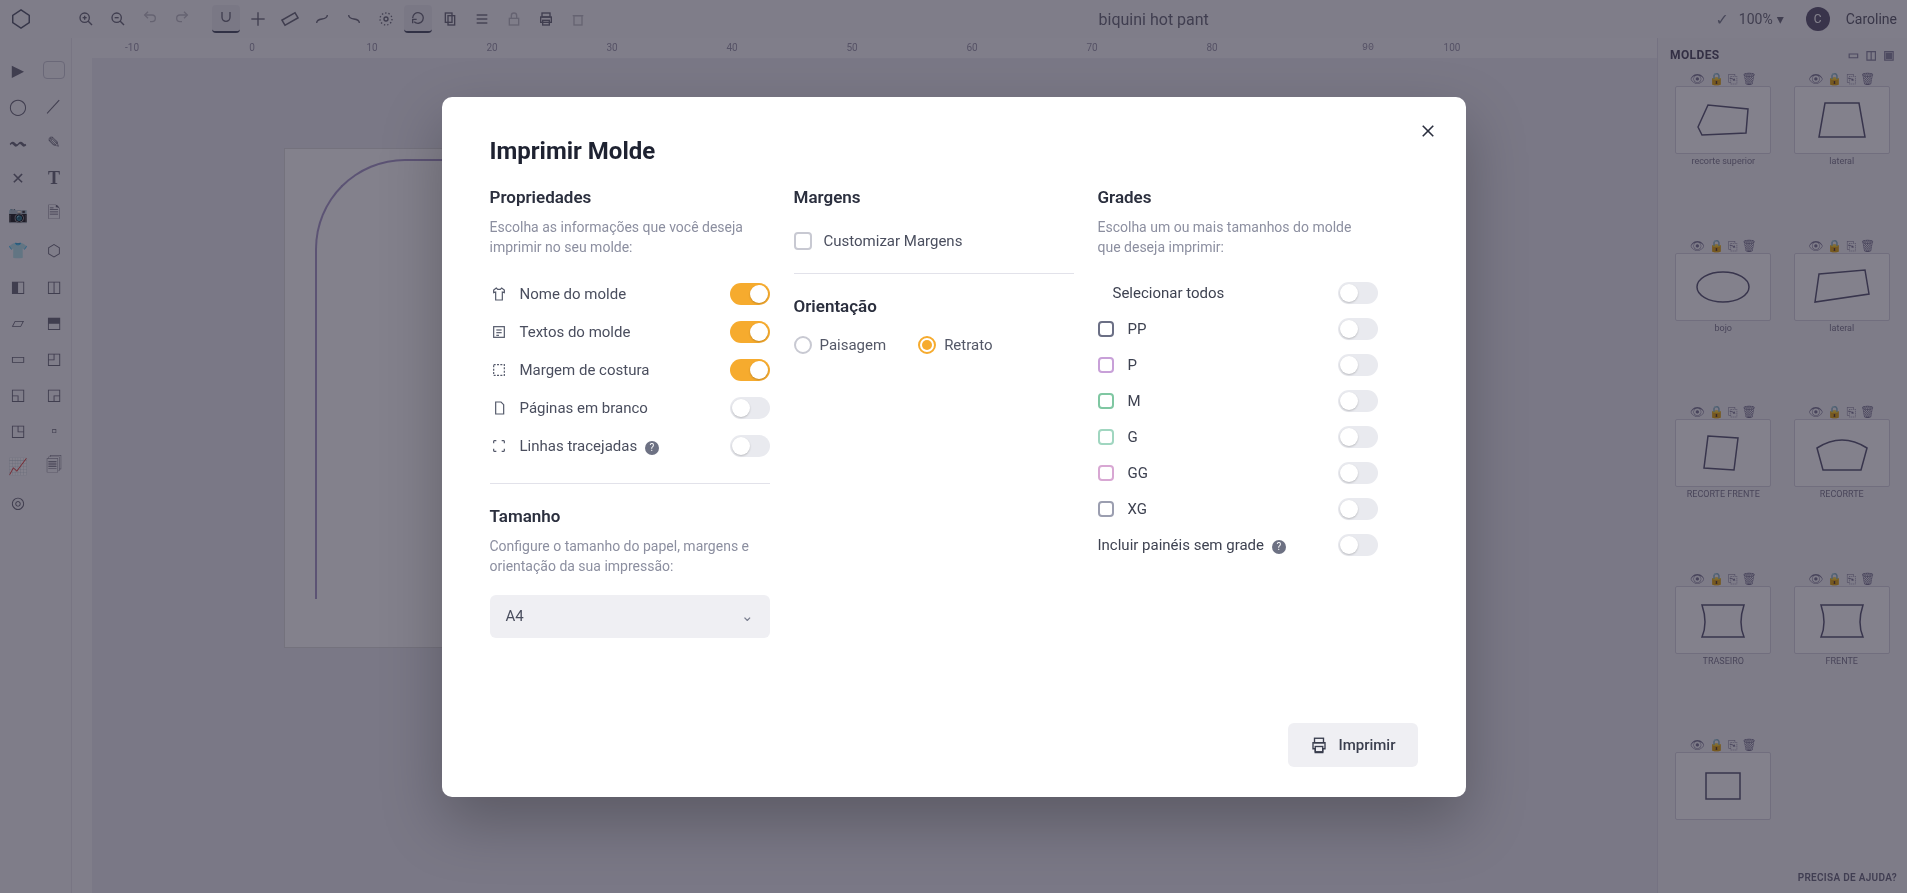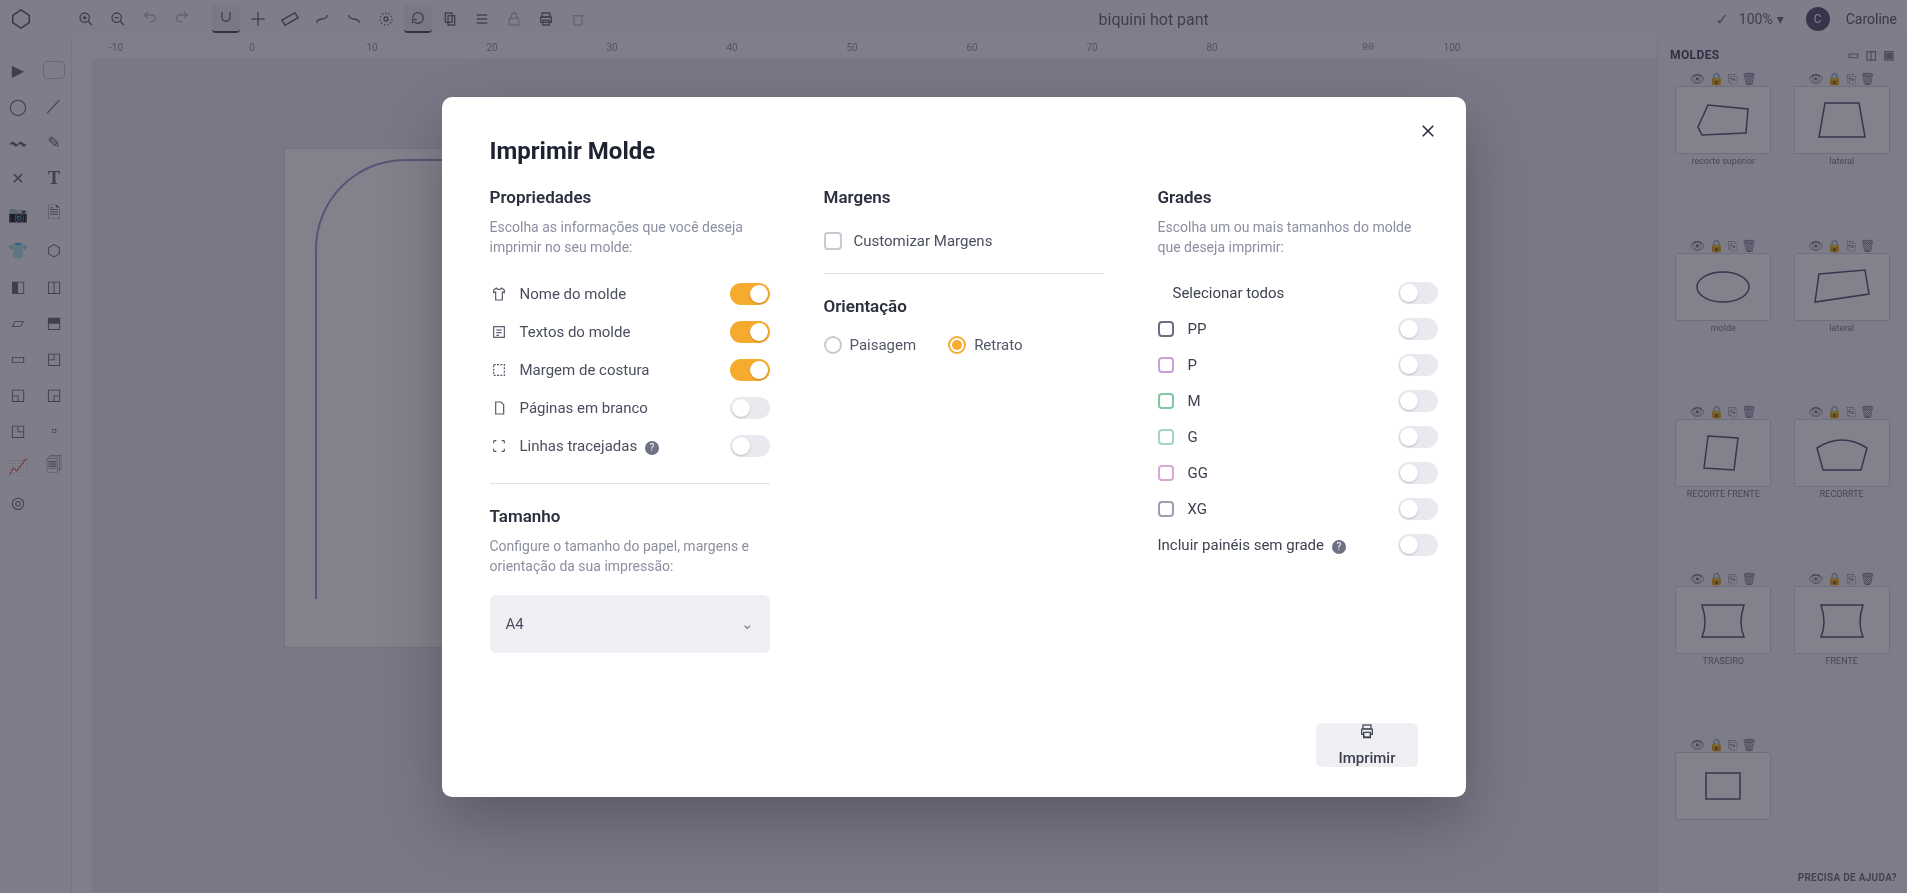--- a/index.html
+++ b/index.html
@@ -56,56 +56,56 @@
 .thumbcanvas{width:96px;height:68px;background:#fff;border:1px solid #d7d5e0;border-radius:2px;display:flex;align-items:center;justify-content:center;}
 .thumbcanvas svg{width:70px;height:46px;}
 .thumblabel{font-size:9px;color:#7e7b8e;margin-top:2px;text-align:center;max-width:100px;overflow:hidden;text-overflow:ellipsis;white-space:nowrap;}
 .help{position:absolute;right:10px;bottom:10px;font-size:10px;color:#6c6a7e;font-weight:600;letter-spacing:.3px;}
 
 
 .overlay{position:absolute;inset:0;background:var(--bg-overlay);}
 .modal{position:absolute;left:50%;top:50%;transform:translate(-50%,-50%);width:1024px;height:700px;background:var(--bg-modal);border-radius:10px;box-shadow:0 25px 60px rgba(0,0,0,.25);padding:40px 48px 36px;}
 .modal .close{position:absolute;top:20px;right:24px;width:28px;height:28px;display:flex;align-items:center;justify-content:center;color:#2a2e3e;cursor:pointer;font-size:20px;}
 .modal h1{margin:0 0 22px;font-size:24px;font-weight:700;color:#1e2231;}
-.cols{display:grid;grid-template-columns:280px 280px 280px;gap:54px;}
+.cols{display:grid;grid-template-columns:280px 280px 280px;gap:24px;}
 
 .sect-title{font-size:17px;font-weight:600;color:#2b2f3e;margin:0 0 10px;}
 .sect-sub{font-size:14px;color:var(--text-light);margin:0 0 18px;line-height:1.45;}
 
 .proprow{display:flex;align-items:center;gap:12px;height:38px;}
 .proprow .label{flex:1;font-size:15px;color:#4a4e5e;}
 .propicon{width:18px;height:18px;color:#555a6b;flex-shrink:0;display:flex;align-items:center;justify-content:center;}
 .help-q{width:14px;height:14px;border-radius:50%;background:#6d7183;color:#fff;font-size:10px;display:inline-flex;align-items:center;justify-content:center;margin-left:4px;}
 
 .toggle{width:40px;height:22px;border-radius:11px;position:relative;flex-shrink:0;cursor:pointer;}
 .toggle .knob{position:absolute;top:2px;width:18px;height:18px;border-radius:50%;background:#fff;box-shadow:0 1px 2px rgba(0,0,0,.2);}
 .toggle.on{background:var(--orange);} .toggle.on .knob{right:2px;}
 .toggle.off{background:var(--grey-toggle);} .toggle.off .knob{left:2px;}
 
 .hr{height:1px;background:var(--grey-line);margin:18px 0 22px;}
 
-.select{height:58px;border-radius:6px;background:#efeff3;display:flex;align-items:center;padding:10px 16px;color:#4a4e5e;font-size:15px;cursor:pointer;}
+.select{height:43px;border-radius:6px;background:#efeff3;display:flex;align-items:center;padding:10px 16px;color:#4a4e5e;font-size:15px;cursor:pointer;}
 .select .caret{margin-left:auto;color:#7a7e8f;}
 
 .check-row{display:flex;align-items:center;gap:12px;height:28px;}
 .checkbox{width:18px;height:18px;border:2px solid #c8c9d2;border-radius:4px;flex-shrink:0;}
 
 .radio-row{display:flex;align-items:center;gap:32px;}
 .radio{display:flex;align-items:center;gap:8px;cursor:pointer;}
 .radio .ring{width:18px;height:18px;border-radius:50%;border:2px solid #c8c9d2;display:flex;align-items:center;justify-content:center;}
 .radio.sel .ring{border-color:var(--orange);}
 .radio.sel .ring::after{content:"";width:10px;height:10px;border-radius:50%;background:var(--orange);}
 .radio .rlabel{color:#545867;font-size:15px;}
 
 .graderow{display:flex;align-items:center;height:36px;gap:14px;}
 .swatch{width:16px;height:16px;border-radius:4px;border:2px solid;}
 .graderow .glabel{flex:1;font-size:15px;color:#3e4251;}
 
 .footer{position:absolute;bottom:30px;right:48px;}
-.printbtn{height:44px;padding:0 22px;border-radius:6px;background:#efeff3;display:flex;align-items:center;gap:10px;color:#3a3e4e;font-size:15px;font-weight:500;cursor:pointer;flex-direction:column;}
+.printbtn{height:44px;padding:0 22px;border-radius:6px;background:#efeff3;display:flex;align-items:center;gap:10px;color:#3a3e4e;font-size:15px;font-weight:500;cursor:pointer;}
 
 </style>
 </head>
 <body>
 
 <div class="topbar">
   <div class="logo">
     <svg width="22" height="22" viewBox="0 0 24 24" fill="none" stroke="#555a6b" stroke-width="1.6">
         <polygon points="12,2 21,8 21,16 12,22 3,16 3,8"></polygon>
       </svg>
@@ -248,21 +248,21 @@
   <div class="toolbtn">◱</div>
   <div class="toolbtn">◲</div>
   <div class="toolbtn">◳</div>
   <div class="toolbtn">▫</div>
   <div class="toolbtn">📈</div>
   <div class="toolbtn">🗐</div>
   <div class="toolbtn">◎</div>
 </div>
 
 <div class="ruler-h" id="ruler-h">
-    <span class="tick-label" style="left: 44px; top: 4px;">-10</span>
+    <span class="tick-label" style="left: 60px; top: 4px;">-10</span>
     <span class="tick-label" style="left: 180px; top: 4px;">0</span>
     <span class="tick-label" style="left: 300px; top: 4px;">10</span>
     <span class="tick-label" style="left: 420px; top: 4px;">20</span>
     <span class="tick-label" style="left: 540px; top: 4px;">30</span>
     <span class="tick-label" style="left: 660px; top: 4px;">40</span>
     <span class="tick-label" style="left: 780px; top: 4px;">50</span>
     <span class="tick-label" style="left: 900px; top: 4px;">60</span>
     <span class="tick-label" style="left: 1020px; top: 4px;">70</span>
     <span class="tick-label" style="left: 1140px; top: 4px;">80</span>
     <span class="tick-label" style="left: 1296px; top: 4px; font-family: Liberation Mono, monospace;">90</span>
@@ -319,21 +319,21 @@
     <span>👁</span>
     <span>🔒</span>
     <span>⎘</span>
     <span>🗑</span>
   </div>
   <div class="thumbcanvas">
           <svg viewBox="0 0 70 46">
             <ellipse cx="35" cy="23" rx="26" ry="15" fill="none" stroke="#5a5773" stroke-width="1.5"></ellipse>
           </svg>
         </div>
-  <div class="thumblabel">molde</div>
+  <div class="thumblabel">bojo</div>
       </div>
       <div class="thumbcell">
         <div class="thumbicons">
     <span>👁</span>
     <span>🔒</span>
     <span>⎘</span>
     <span>🗑</span>
   </div>
   <div class="thumbcanvas">
           <svg viewBox="0 0 70 46">

